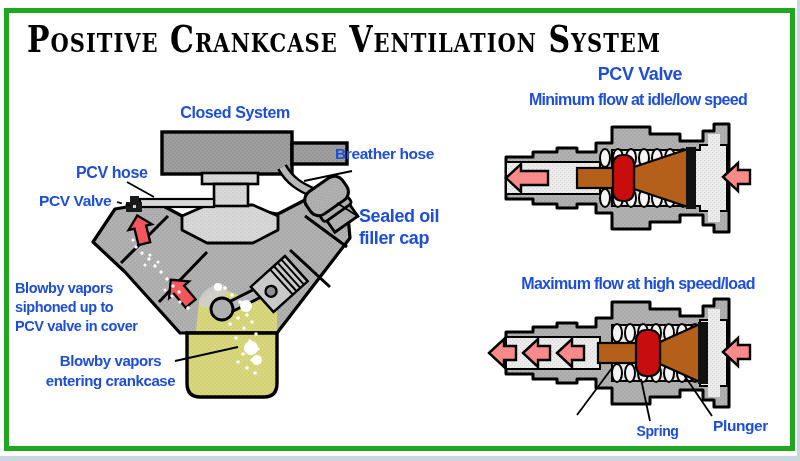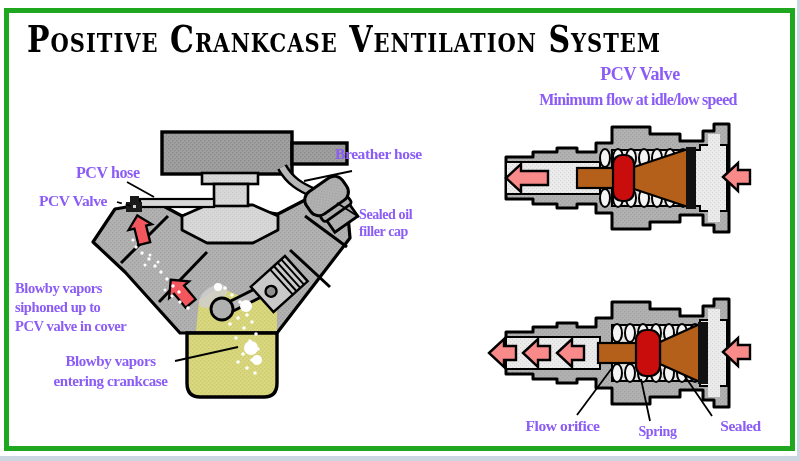--- a/index.html
+++ b/index.html
@@ -1,22 +1,22 @@
 <!DOCTYPE html>
 <html><head>
 <meta charset="utf-8">
 <style>
   html,body{margin:0;padding:0;background:#fff;}
   #stage{position:relative;width:800px;height:461px;background:#ffffff;overflow:hidden;
          font-family:"DejaVu Sans",sans-serif;}
   .frame{position:absolute;left:4px;top:8px;width:781px;height:433px;border:5px solid #1fa81f;}
   .edge-r{position:absolute;right:0;top:0;width:3px;height:100%;background:#ccd6e2;}
   .edge-b{position:absolute;left:0;bottom:0;width:100%;height:5px;background:#ccd6e2;}
-  .lbl{position:absolute;color:#8b5cf6;font-weight:bold;letter-spacing:-0.4px;
-       font-family:Liberation Serif, serif;line-height:1.22;white-space:pre-line;}
+  .lbl{position:absolute;color:#1d4ed8;font-weight:bold;letter-spacing:-0.4px;
+       font-family:Liberation Sans, sans-serif;line-height:1.22;white-space:pre-line;}
   .ctr{text-align:center;}
   #title{position:absolute;left:27px;top:17px;font-family:"DejaVu Serif",serif;
          font-weight:bold;font-variant:small-caps;font-size:30px;color:#000;
          transform:scaleY(1.25);transform-origin:left top;letter-spacing:1px;white-space:nowrap;}
   svg{position:absolute;left:0;top:0;}
 </style>
 </head>
 <body>
 
 <div id="stage">
@@ -241,32 +241,33 @@
         <path d="M0,0 L15,-14 L15,-7 L27,-7 L27,7 L15,7 L15,14 Z" stroke="#000" stroke-width="2.4" fill="#f98a8a"></path>
       </g>
       <g stroke="#000" stroke-width="1.8" fill="none">
         <path d="M577,415 L612,368"></path>
         <path d="M650,421 L641,379"></path>
         <path d="M712,416 L684,375"></path>
       </g>
     </g>
   </svg>
 
+  <div class="lbl ctr" style="left:160px;top:103px;width:150px;font-size:16px;">Closed System</div>
   <div class="lbl" style="left:76px;top:163px;font-size:16px;">PCV hose</div>
   <div class="lbl" style="left:39px;top:192px;font-size:15.5px;">PCV Valve</div>
   <div class="lbl" style="left:335px;top:145px;font-size:15.5px;">Breather hose</div>
-  <div class="lbl" style="left:359px;top:206px;font-size:14px;">Sealed oil
+  <div class="lbl" style="left:359px;top:206px;font-size:18px;">Sealed oil
 filler cap</div>
   <div class="lbl" style="left:15px;top:279px;font-size:14.5px;line-height:1.3;">Blowby vapors
 siphoned up to
 PCV valve in cover</div>
   <div class="lbl ctr" style="left:18px;top:351px;width:185px;font-size:15px;line-height:1.35;">Blowby vapors
 entering crankcase</div>
 
   <div class="lbl ctr" style="left:540px;top:64px;width:200px;font-size:18px;">PCV Valve</div>
   <div class="lbl ctr" style="left:488px;top:90px;width:300px;font-size:16px;letter-spacing:-0.7px;text-align:center;">Minimum flow at idle/low speed</div>
-  <div class="lbl ctr" style="left:505px;top:417px;width:115px;font-size:15.5px;">Flow orifice</div>
+  <div class="lbl ctr" style="left:488px;top:274px;width:300px;font-size:16px;letter-spacing:-0.7px;">Maximum flow at high speed/load</div>
   <div class="lbl ctr" style="left:620px;top:423px;width:75px;font-size:14px;">Spring</div>
-  <div class="lbl ctr" style="left:698px;top:417px;width:85px;font-size:15.5px;">Sealed</div>
+  <div class="lbl ctr" style="left:698px;top:417px;width:85px;font-size:15.5px;">Plunger</div>
 
   <div class="edge-r"></div>
   <div class="edge-b"></div>
 </div>
 
 </body></html>

